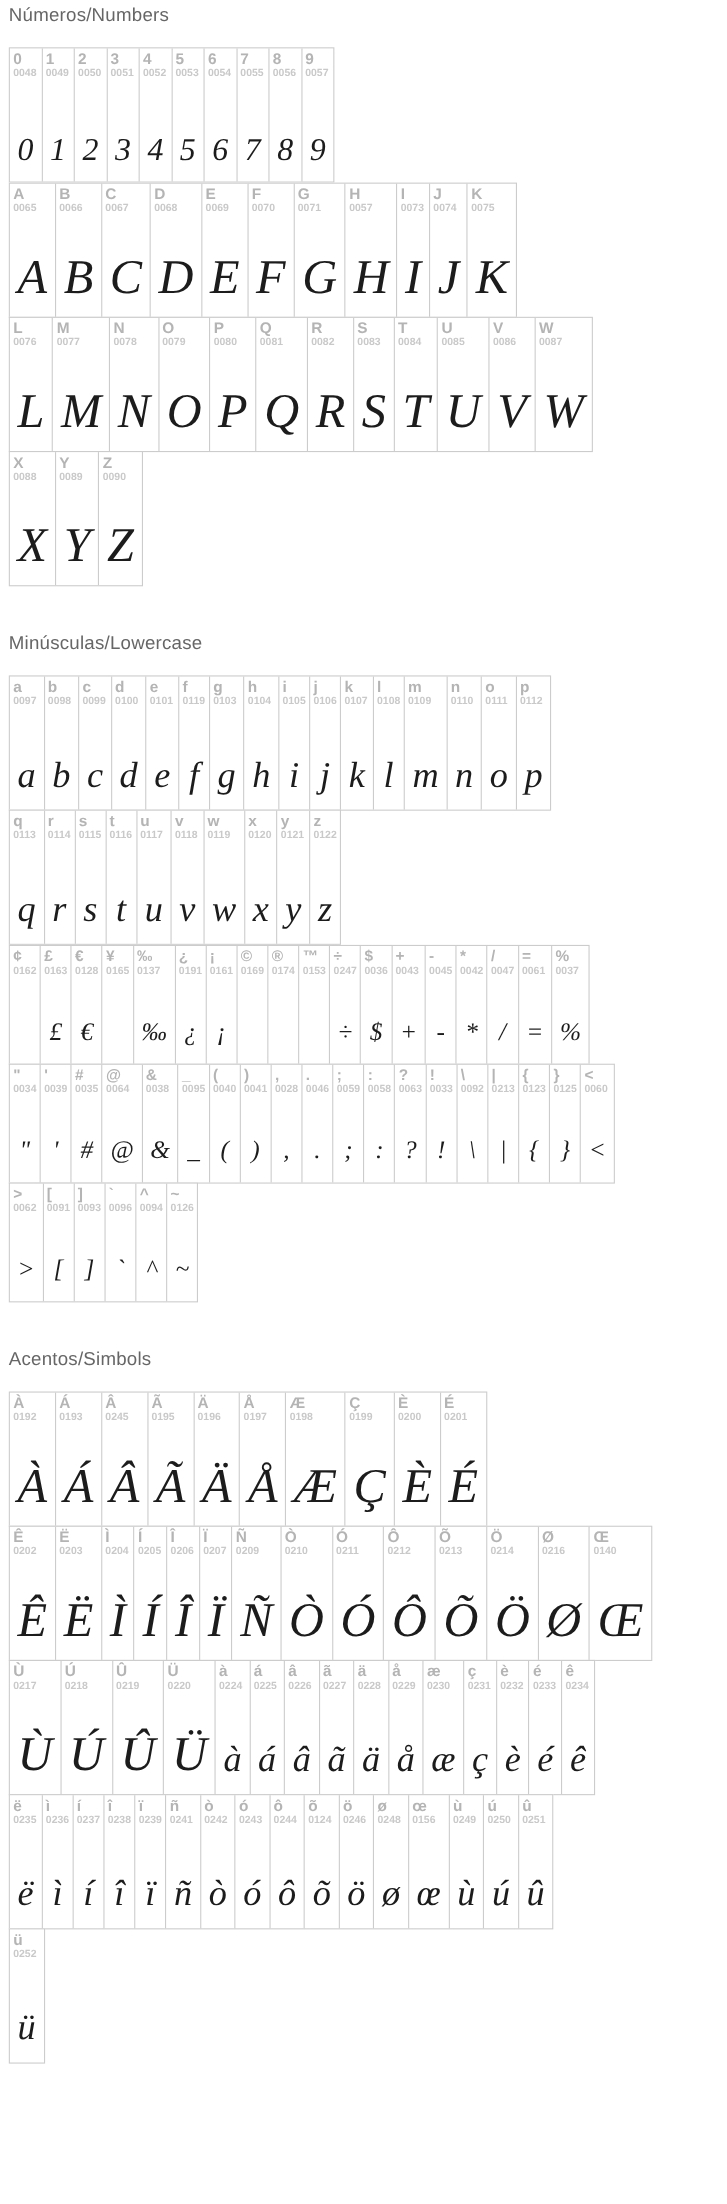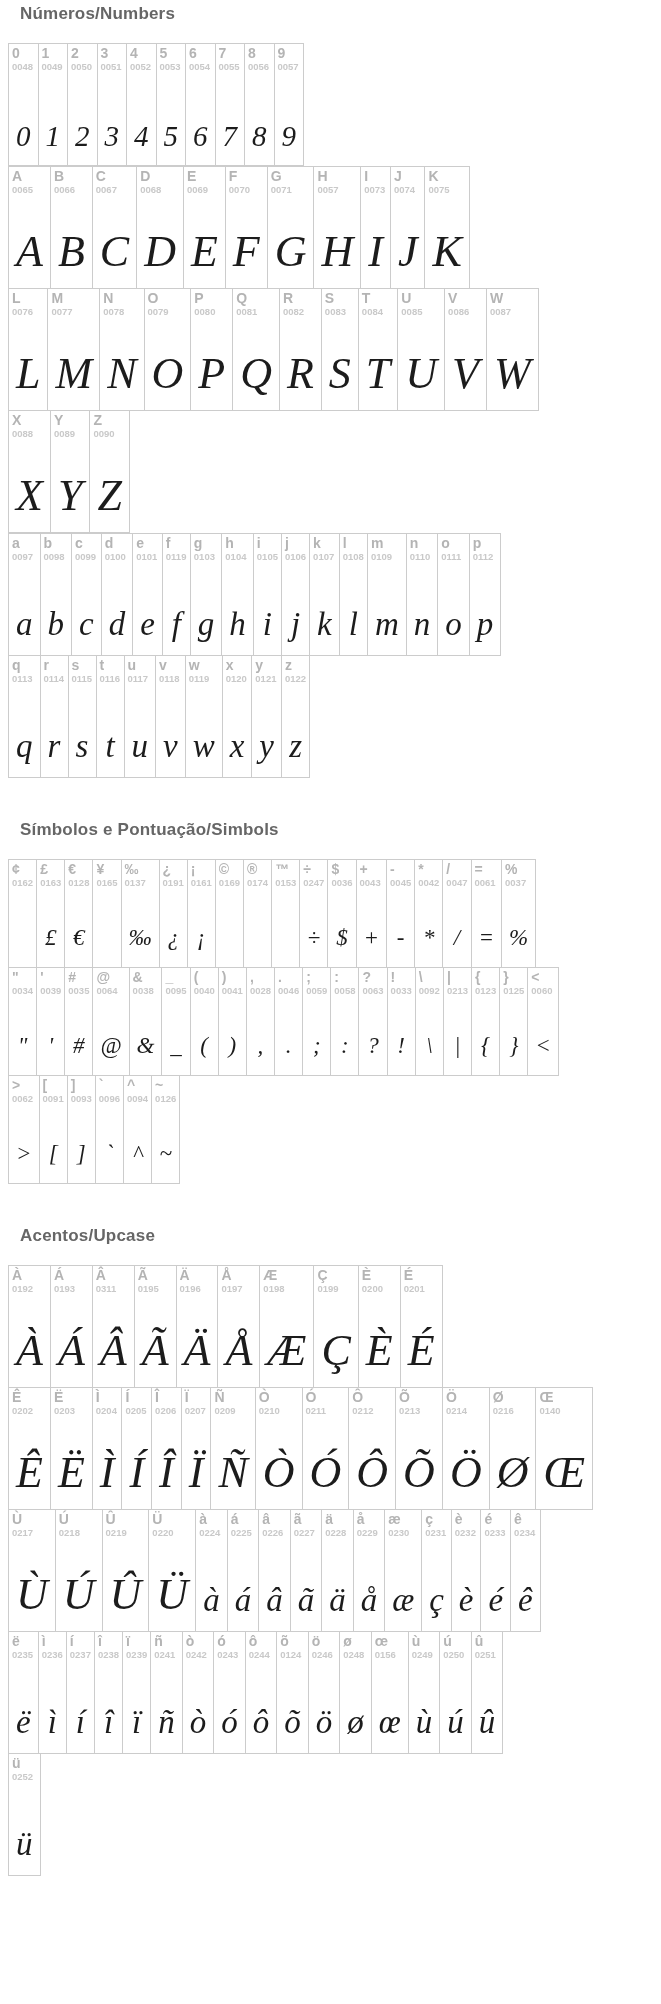--- a/index.html
+++ b/index.html
@@ -1,20 +1,20 @@
 <!DOCTYPE html>
 <html><head>
 <meta charset="utf-8">
 <style>
   html, body { margin:0; padding:0; background:#ffffff; }
   body { width:661px; font-family:"Liberation Sans", sans-serif; }
   #charmap { padding:2px 0 30px 8px; }
   h2.section-title {
-    font-size:17px; font-weight:bold; color:#666;
-    margin:42px 0 19px 12px; letter-spacing:0.2px;
+    font-size:17px; font-weight:normal; color:#666;
+    margin:42px 0 19px 0; letter-spacing:0.2px;
   }
   section:first-child h2.section-title { margin-top:2px; }
   .row { display:flex; width:max-content; border:1px solid #ccc; background:#fff; }
   .row + .row { margin-top:-1px; }
   .cell {
     display:flex; flex-direction:column;
     border-right:1px solid #ccc; min-width:27px;
   }
   .cell:last-child { border-right:none; }
   .head { padding:2px 3px 0 3px; }
@@ -299,20 +299,21 @@
         <div class="cell">
           <div class="head">
             <div class="ch">Z</div>
             <div class="code">0090</div>
           </div>
           <div class="glyph g-upper">Z</div>
         </div>
       </div>
     </section>
     <section>
+      <h2 class="section-title">Minúsculas/Lowercase</h2>
       <div class="row">
         <div class="cell">
           <div class="head">
             <div class="ch">a</div>
             <div class="code">0097</div>
           </div>
           <div class="glyph g-lower">a</div>
         </div>
         <div class="cell">
           <div class="head">
@@ -487,21 +488,20 @@
         <div class="cell">
           <div class="head">
             <div class="ch">z</div>
             <div class="code">0122</div>
           </div>
           <div class="glyph g-lower">z</div>
         </div>
       </div>
     </section>
     <section>
-      <h2 class="section-title">Símbolos e Pontuação/Simbols</h2>
       <div class="row">
         <div class="cell">
           <div class="head">
             <div class="ch">¢</div>
             <div class="code">0162</div>
           </div>
           <div class="glyph g-sym"></div>
         </div>
         <div class="cell">
           <div class="head">
@@ -797,40 +797,40 @@
         <div class="cell">
           <div class="head">
             <div class="ch">~</div>
             <div class="code">0126</div>
           </div>
           <div class="glyph g-sym">~</div>
         </div>
       </div>
     </section>
     <section>
-      <h2 class="section-title">Acentos/Upcase</h2>
+      <h2 class="section-title">Acentos/Simbols</h2>
       <div class="row">
         <div class="cell">
           <div class="head">
             <div class="ch">À</div>
             <div class="code">0192</div>
           </div>
           <div class="glyph g-upper">À</div>
         </div>
         <div class="cell">
           <div class="head">
             <div class="ch">Á</div>
             <div class="code">0193</div>
           </div>
           <div class="glyph g-upper">Á</div>
         </div>
         <div class="cell">
           <div class="head">
             <div class="ch">Â</div>
-            <div class="code">0311</div>
+            <div class="code">0245</div>
           </div>
           <div class="glyph g-upper">Â</div>
         </div>
         <div class="cell">
           <div class="head">
             <div class="ch">Ã</div>
             <div class="code">0195</div>
           </div>
           <div class="glyph g-upper">Ã</div>
         </div>

